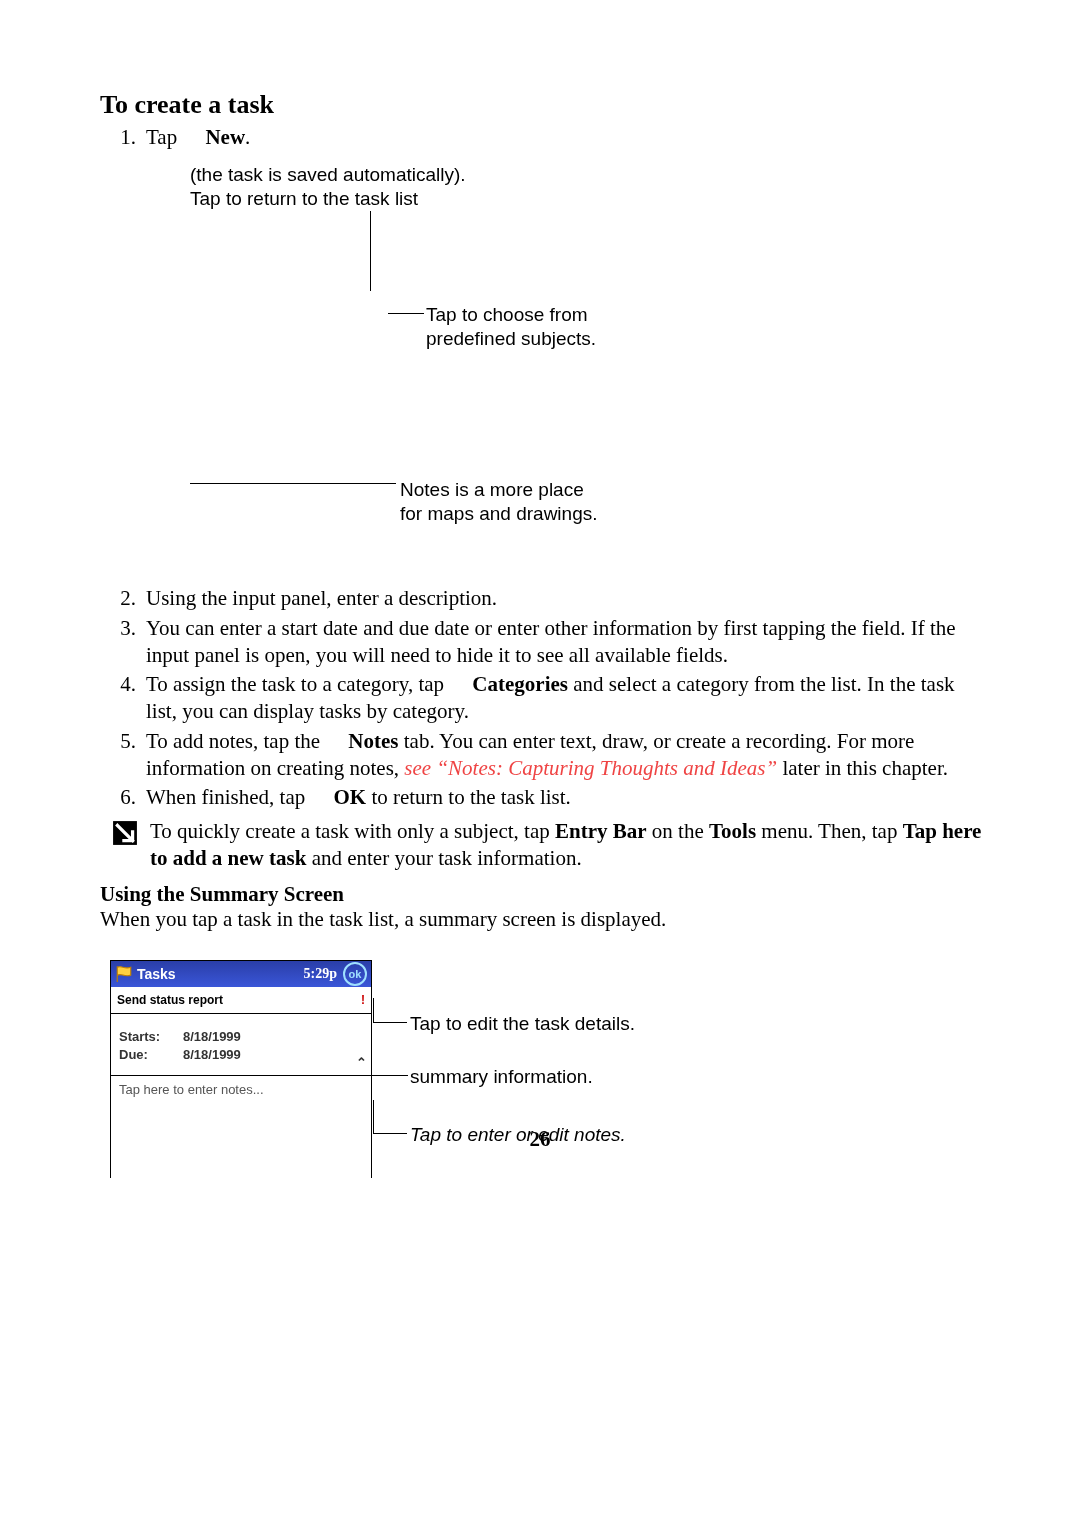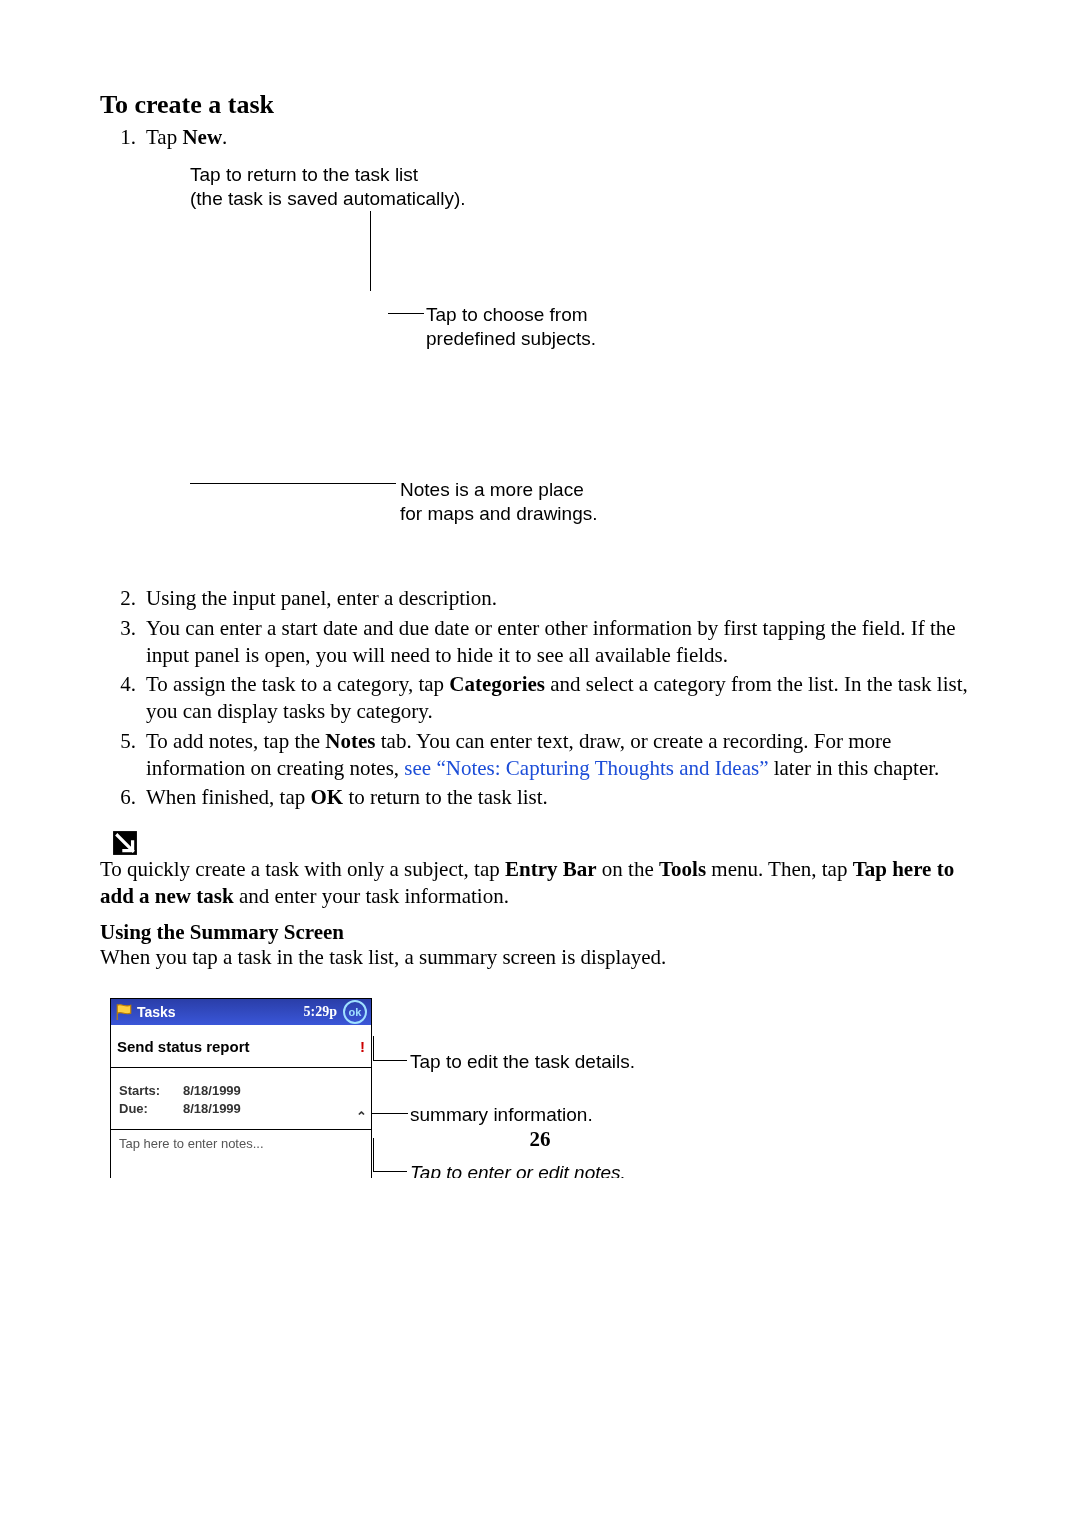--- a/index.html
+++ b/index.html
@@ -34,32 +34,33 @@
   }
   .ol > li .num {
     width: 36px;
     flex: none;
     text-align: right;
     padding-right: 10px;
   }
   .ol > li .body {
     flex: 1;
   }
-  .ol b { font-weight: bold; }
+  .ol b { font-weight: bold; margin-left: 23px; }
   .subhead {
     font-size: 21px;
     font-weight: bold;
     margin: 10px 0 0 0;
   }
   .paratext {
     font-size: 21px;
     margin: 0;
   }
   .link {
-    color: #1d4ed8;
+    color: #ef4444;
+    font-style: italic;
   }
 
   
   .fig1 {
     position: relative;
     height: 430px;
     margin-left: 70px;
     font-family: Arial, Helvetica, sans-serif;
     font-size: 19px;
     line-height: 1.25;
@@ -94,24 +95,23 @@
   .fig1 .stub3 {
     position: absolute;
     left: 20px; top: 330px;
     width: 206px; height: 1px;
     background: #000;
   }
 
   
   .tip {
     display: flex;
-    margin-top: 16px;
+    margin-top: 6px;
     font-size: 21px;
     line-height: 1.3;
-    flex-direction: column;
   }
   .tip .tip-icon {
     width: 50px;
     flex: none;
     display: flex;
     justify-content: center;
     align-items: flex-start;
     padding-top: 2px;
   }
   .tip .tip-icon svg {
@@ -159,23 +159,23 @@
     border-radius: 50%;
     color: #9fe0ff;
     font-size: 11px;
     display: flex; align-items: center; justify-content: center;
     font-weight: bold;
   }
   .dev-subject {
     height: 26px;
     border-bottom: 1px solid #000;
     display: flex; align-items: center;
-    padding: 8px 6px;
-    font-weight: bold;
-    font-size: 15px;
+    padding: 0 6px;
+    font-weight: bold;
+    font-size: 12px;
   }
   .dev-subject .pri {
     margin-left: auto;
     color: #c00;
     font-family: Arial, sans-serif;
     font-weight: bold;
   }
   .dev-dates {
     padding: 14px 8px 10px 8px;
     border-bottom: 1px solid #000;
@@ -265,22 +265,22 @@
     <li>
       <span class="num">1.</span>
       <span class="body">
         <span>Tap </span><b>New</b><span>.</span>
       </span>
     </li>
   </ol>
 
   <div class="fig1">
     <div class="ann1">
+      <div>(the task is saved automatically).</div>
       <div>Tap to return to the task list</div>
-      <div>(the task is saved automatically).</div>
     </div>
     <div class="stub1"></div>
 
     <div class="ann2">
       <div>Tap to choose from</div>
       <div>predefined subjects.</div>
     </div>
     <div class="stub2"></div>
 
     <div class="ann3">

